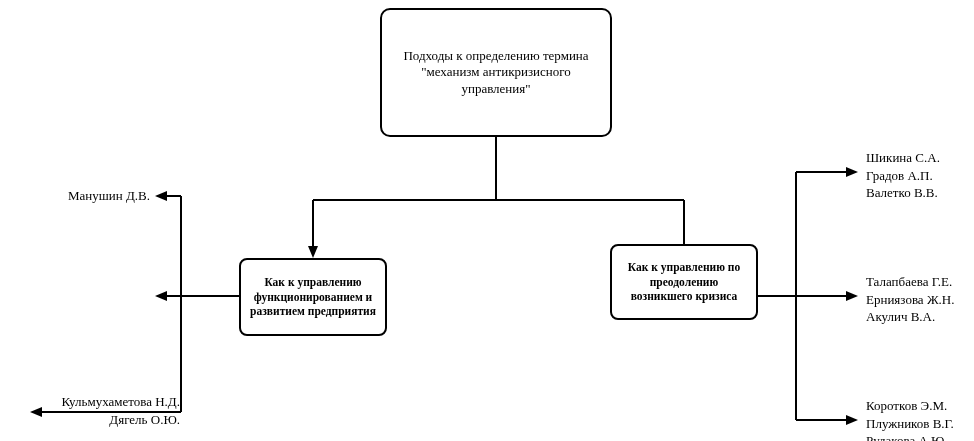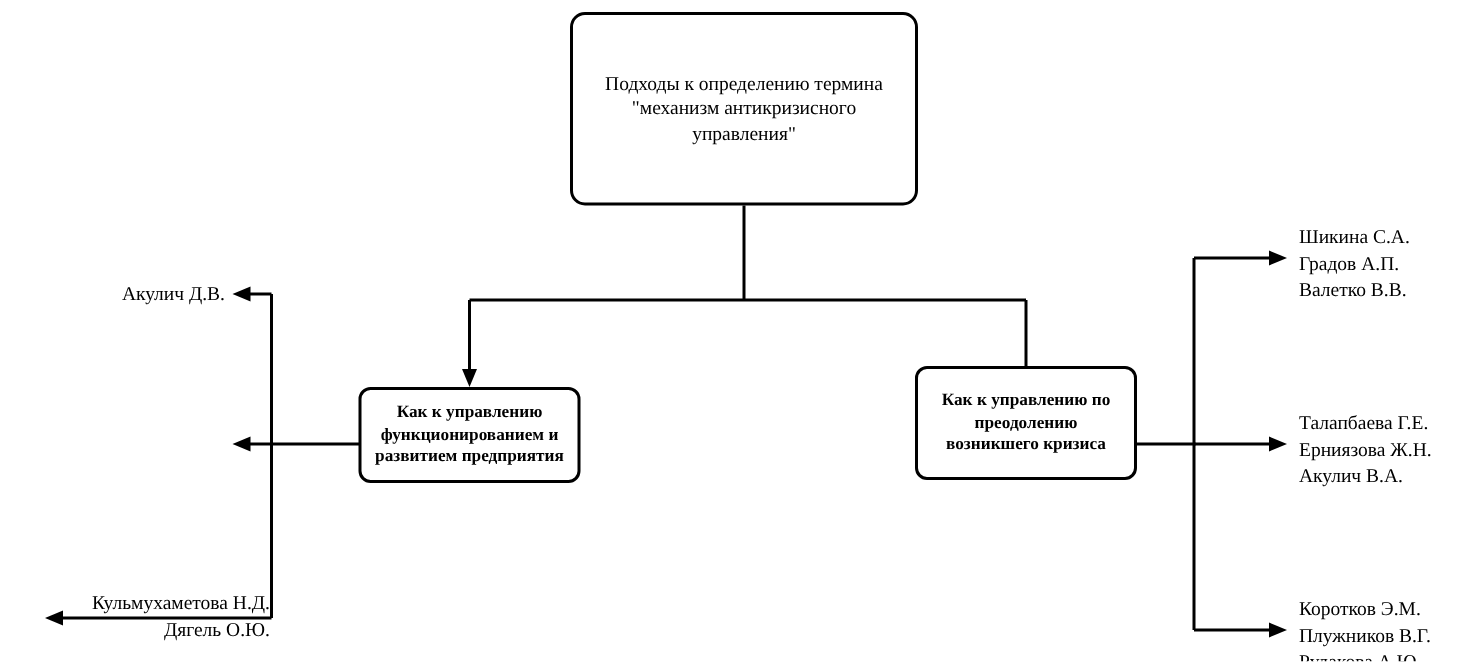--- a/index.html
+++ b/index.html
@@ -105,29 +105,29 @@
     <polygon points="858,296 846,291 846,301" fill="#000000"></polygon>
 
     <line x1="796" y1="420" x2="848" y2="420" stroke="#000000" stroke-width="2"></line>
     <polygon points="858,420 846,415 846,425" fill="#000000"></polygon>
   </svg>
 
   <div class="node node-root" style="left:380px; top:8px; width:232px; height:129px;">
     <span>Подходы к определению термина "механизм антикризисного управления"</span>
   </div>
 
-  <div class="node node-branch" style="left:239px; top:258px; width:148px; height:64px;">
+  <div class="node node-branch" style="left:239px; top:258px; width:148px; height:78px;">
     <span>Как к управлению функционированием и развитием предприятия</span>
   </div>
 
   <div class="node node-branch" style="left:610px; top:244px; width:148px; height:76px;">
     <span>Как к управлению по преодолению возникшего кризиса</span>
   </div>
 
-  <div class="leaf-label leaf-left" style="left:0px; top:187px; width:150px;">Акулич Д.В.</div>
+  <div class="leaf-label leaf-left" style="left:0px; top:187px; width:150px;">Манушин Д.В.</div>
 
 
   <div class="leaf-label leaf-left" style="left:-150px; top:393px; width:330px;">Кульмухаметова Н.Д.
 Дягель О.Ю.</div>
 
   <div class="leaf-label leaf-right" style="left:866px; top:149px; width:160px;">Шикина С.А.
 Градов А.П.
 Валетко В.В.</div>
 
   <div class="leaf-label leaf-right" style="left:866px; top:273px; width:160px;">Талапбаева Г.Е.

